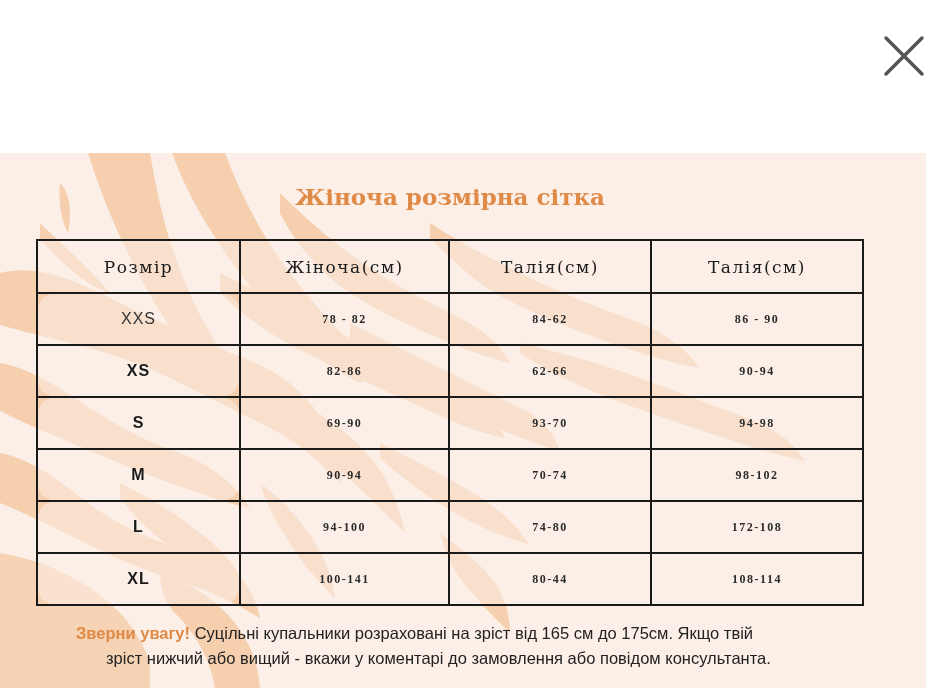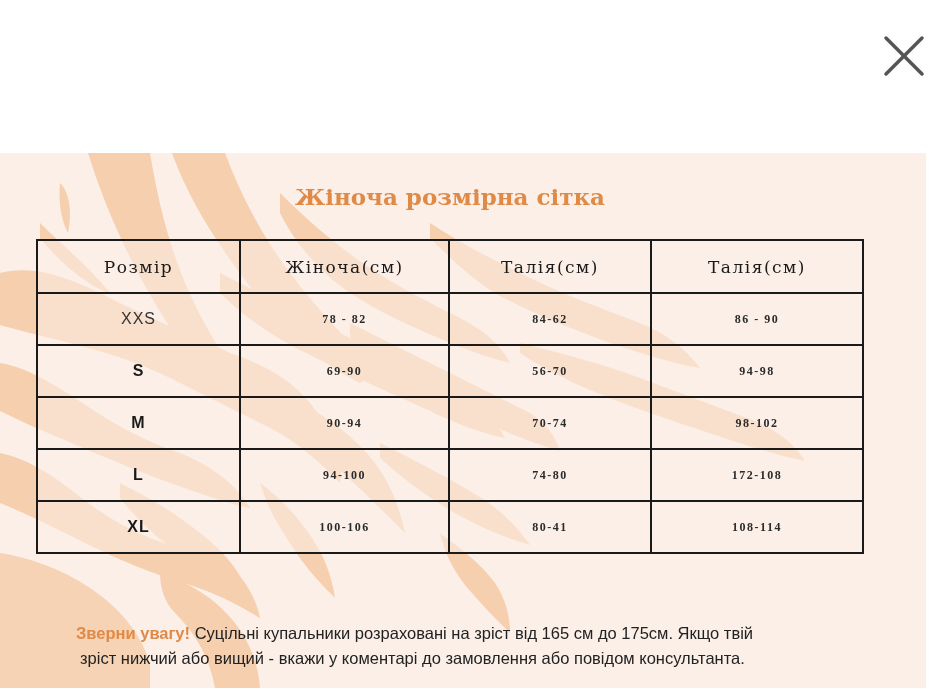--- a/index.html
+++ b/index.html
@@ -82,20 +82,21 @@
     font-size: 12px;
     letter-spacing: 1.5px;
     color: #2b2b2b;
   }
   table.size-table td.size-cell {
     font-family: "Liberation Sans", sans-serif;
     font-weight: bold;
     font-size: 16px;
     letter-spacing: 1px;
     color: #1a1a1a;
+    border-radius: 20px;
   }
   table.size-table td.size-cell.light {
     font-weight: normal;
     color: #333;
   }
   .col-size { width: 203px; }
   .col-bust { width: 209px; }
   .col-waist { width: 202px; }
   .col-hips { width: 212px; }
 
@@ -106,21 +107,21 @@
     width: 800px;
     font-family: Liberation Sans, sans-serif;
     font-size: 16.5px;
     line-height: 25px;
     color: #222;
   }
   .note .accent {
     color: #e08a47;
     font-weight: bold;
   }
-  .note .line2 { padding-left: 4px; display: block; }
+  .note .line2 { padding-left: 4px; display: block; margin-left: 26px; }
 </style>
 </head>
 <body>
 
 <div class="viewport">
 
   <div class="close-btn">
     <svg viewBox="0 0 48 48">
       <line x1="6" y1="6" x2="42" y2="42" stroke="#555555" stroke-width="3.5" stroke-linecap="round"></line>
       <line x1="42" y1="6" x2="6" y2="42" stroke="#555555" stroke-width="3.5" stroke-linecap="round"></line>
@@ -174,41 +175,47 @@
         </tr>
       </thead>
       <tbody>
         <tr>
           <td class="size-cell light">XXS</td>
           <td>78 - 82</td>
           <td>84-62</td>
           <td>86 - 90</td>
         </tr>
         <tr>
+          <td class="size-cell">XS</td>
+          <td>82-86</td>
+          <td>62-66</td>
+          <td>90-94</td>
+        </tr>
+        <tr>
           <td class="size-cell">S</td>
           <td>69-90</td>
-          <td>56-70</td>
+          <td>93-70</td>
           <td>94-98</td>
         </tr>
         <tr>
           <td class="size-cell">M</td>
           <td>90-94</td>
           <td>70-74</td>
           <td>98-102</td>
         </tr>
         <tr>
           <td class="size-cell">L</td>
           <td>94-100</td>
           <td>74-80</td>
           <td>172-108</td>
         </tr>
         <tr>
           <td class="size-cell">XL</td>
-          <td>100-106</td>
-          <td>80-41</td>
+          <td>100-141</td>
+          <td>80-44</td>
           <td>108-114</td>
         </tr>
       </tbody>
     </table>
 
     <div class="note">
       <span class="accent">Зверни увагу!</span><span> Суцільні купальники розраховані на зріст від 165 см до 175см. Якщо твій</span>
       <span class="line2">зріст нижчий або вищий - вкажи у коментарі до замовлення або повідом консультанта.</span>
     </div>
   </div>

